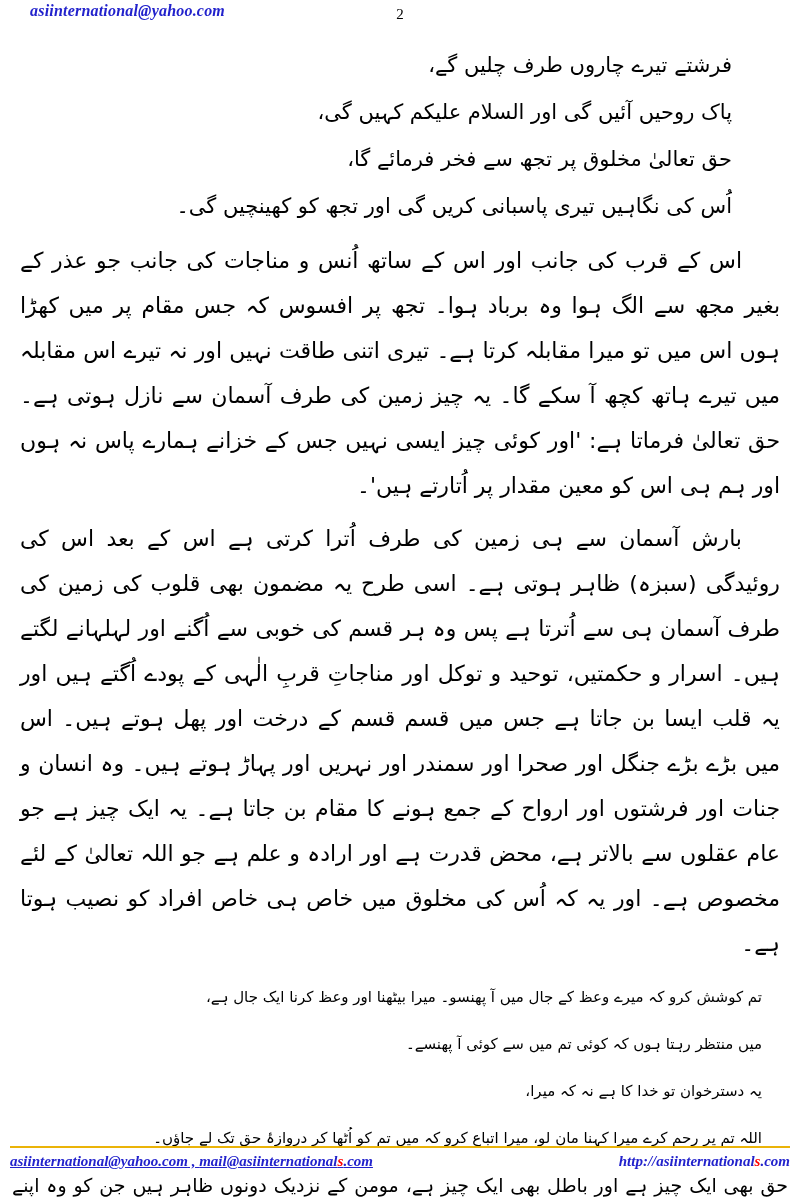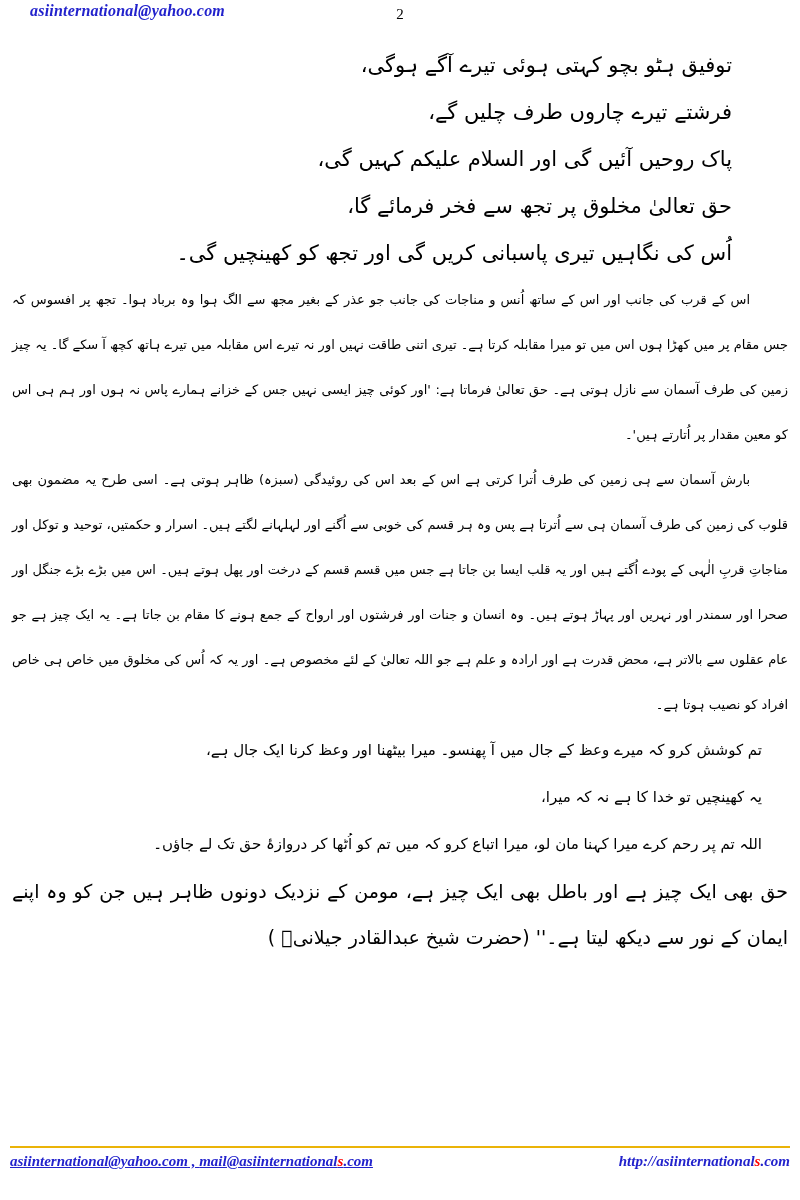--- a/index.html
+++ b/index.html
@@ -26,22 +26,22 @@
   
   .content {
     position: absolute; top: 42px; left: 12px; right: 12px;
     direction: rtl;
   }
   .verse-line {
     text-align: right; padding-right: 56px;
     font-size: 21px; line-height: 47px; white-space: nowrap;
   }
   .para {
-    margin: 0; text-align: justify;
-    font-size: 13px; line-height: 45px; text-indent: 38px;
+    margin: 8px; text-align: justify;
+    font-size: 22px; line-height: 45px; text-indent: 38px;
   }
   .saying {
     text-align: right; padding-right: 26px;
     font-size: 15px; line-height: 47px;
   }
   .closing {
     margin: 0; text-align: justify;
     font-size: 19px; line-height: 46px; text-indent: 0;
   }
 
@@ -63,32 +63,32 @@
 <body>
 
 <div class="page">
 
   <div class="header-email">asiinternational@yahoo.com</div>
   <div class="page-number">2</div>
 
   <div class="content">
 
     <div class="verse">
-      <div class="verse-line">توفیق ہٹو بچو کہتی ہوئی تیرے آگے ہوگی،</div>
       <div class="verse-line">فرشتے تیرے چاروں طرف چلیں گے،</div>
       <div class="verse-line">پاک روحیں آئیں گی اور السلام علیکم کہیں گی،</div>
       <div class="verse-line">حق تعالیٰ مخلوق پر تجھ سے فخر فرمائے گا،</div>
       <div class="verse-line">اُس کی نگاہیں تیری پاسبانی کریں گی اور تجھ کو کھینچیں گی۔</div>
     </div>
 
     <p class="para">اس کے قرب کی جانب اور اس کے ساتھ اُنس و مناجات کی جانب جو عذر کے بغیر مجھ سے الگ ہوا وہ برباد ہوا۔ تجھ پر افسوس کہ جس مقام پر میں کھڑا ہوں اس میں تو میرا مقابلہ کرتا ہے۔ تیری اتنی طاقت نہیں اور نہ تیرے اس مقابلہ میں تیرے ہاتھ کچھ آ سکے گا۔ یہ چیز زمین کی طرف آسمان سے نازل ہوتی ہے۔ حق تعالیٰ فرماتا ہے: 'اور کوئی چیز ایسی نہیں جس کے خزانے ہمارے پاس نہ ہوں اور ہم ہی اس کو معین مقدار پر اُتارتے ہیں'۔</p>
     <p class="para">بارش آسمان سے ہی زمین کی طرف اُترا کرتی ہے اس کے بعد اس کی روئیدگی (سبزہ) ظاہر ہوتی ہے۔ اسی طرح یہ مضمون بھی قلوب کی زمین کی طرف آسمان ہی سے اُترتا ہے پس وہ ہر قسم کی خوبی سے اُگنے اور لہلہانے لگتے ہیں۔ اسرار و حکمتیں، توحید و توکل اور مناجاتِ قربِ الٰہی کے پودے اُگتے ہیں اور یہ قلب ایسا بن جاتا ہے جس میں قسم قسم کے درخت اور پھل ہوتے ہیں۔ اس میں بڑے بڑے جنگل اور صحرا اور سمندر اور نہریں اور پہاڑ ہوتے ہیں۔ وہ انسان و جنات اور فرشتوں اور ارواح کے جمع ہونے کا مقام بن جاتا ہے۔ یہ ایک چیز ہے جو عام عقلوں سے بالاتر ہے، محض قدرت ہے اور ارادہ و علم ہے جو اللہ تعالیٰ کے لئے مخصوص ہے۔ اور یہ کہ اُس کی مخلوق میں خاص ہی خاص افراد کو نصیب ہوتا ہے۔</p>
 
     <div class="saying">تم کوشش کرو کہ میرے وعظ کے جال میں آ پھنسو۔ میرا بیٹھنا اور وعظ کرنا ایک جال ہے،</div>
-    <div class="saying">یہ کھینچیں تو خدا کا ہے نہ کہ میرا،</div>
+    <div class="saying">میں منتظر رہتا ہوں کہ کوئی تم میں سے کوئی آ پھنسے۔</div>
+    <div class="saying">یہ دسترخوان تو خدا کا ہے نہ کہ میرا،</div>
     <div class="saying">اللہ تم پر رحم کرے میرا کہنا مان لو، میرا اتباع کرو کہ میں تم کو اُٹھا کر دروازۂ حق تک لے جاؤں۔</div>
 
     <p class="closing">حق بھی ایک چیز ہے اور باطل بھی ایک چیز ہے، مومن کے نزدیک دونوں ظاہر ہیں جن کو وہ اپنے ایمان کے نور سے دیکھ لیتا ہے۔'' (حضرت شیخ عبدالقادر جیلانیؒ )</p>
 
   </div>
 
   <div class="footer">
     <div class="footer-left"><span>asiinternational@yahoo.com</span><span> , </span><span><span>mail@asiinternational</span><span class="accent-s">s</span><span>.com</span></span></div>
     <div class="footer-right"><span>http://asiinternational</span><span class="accent-s">s</span><span>.com</span></div>
   </div>

